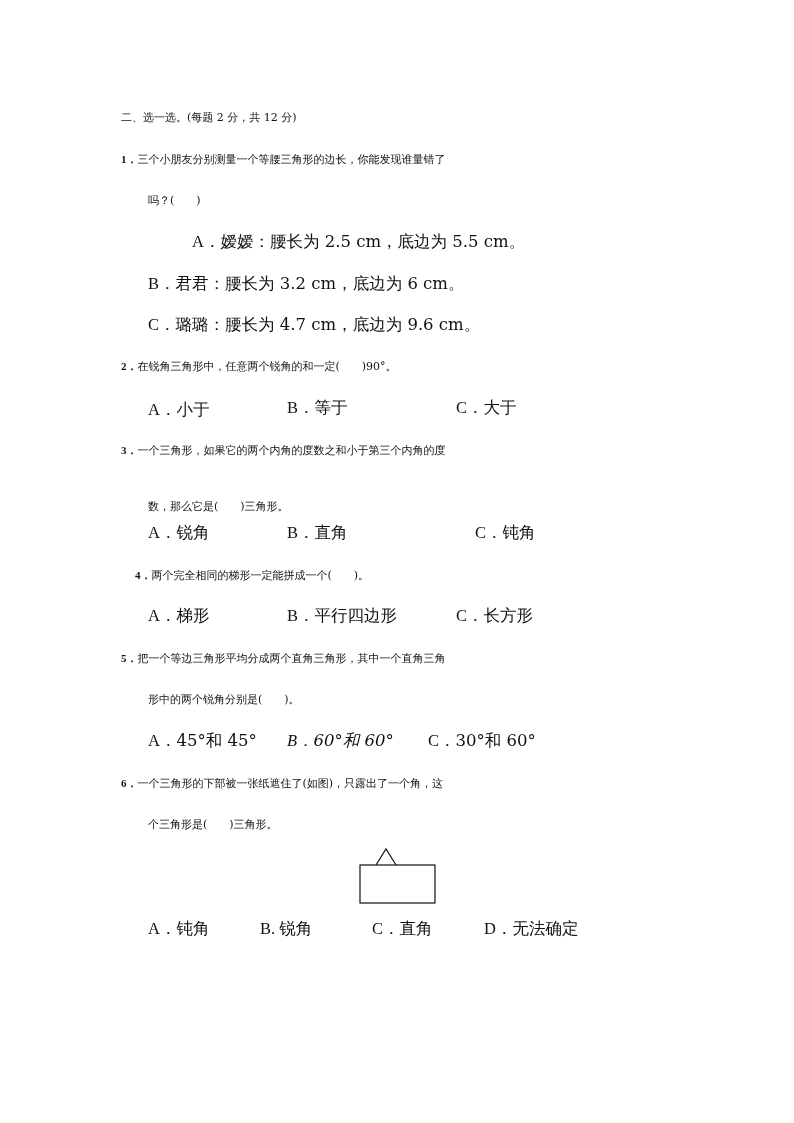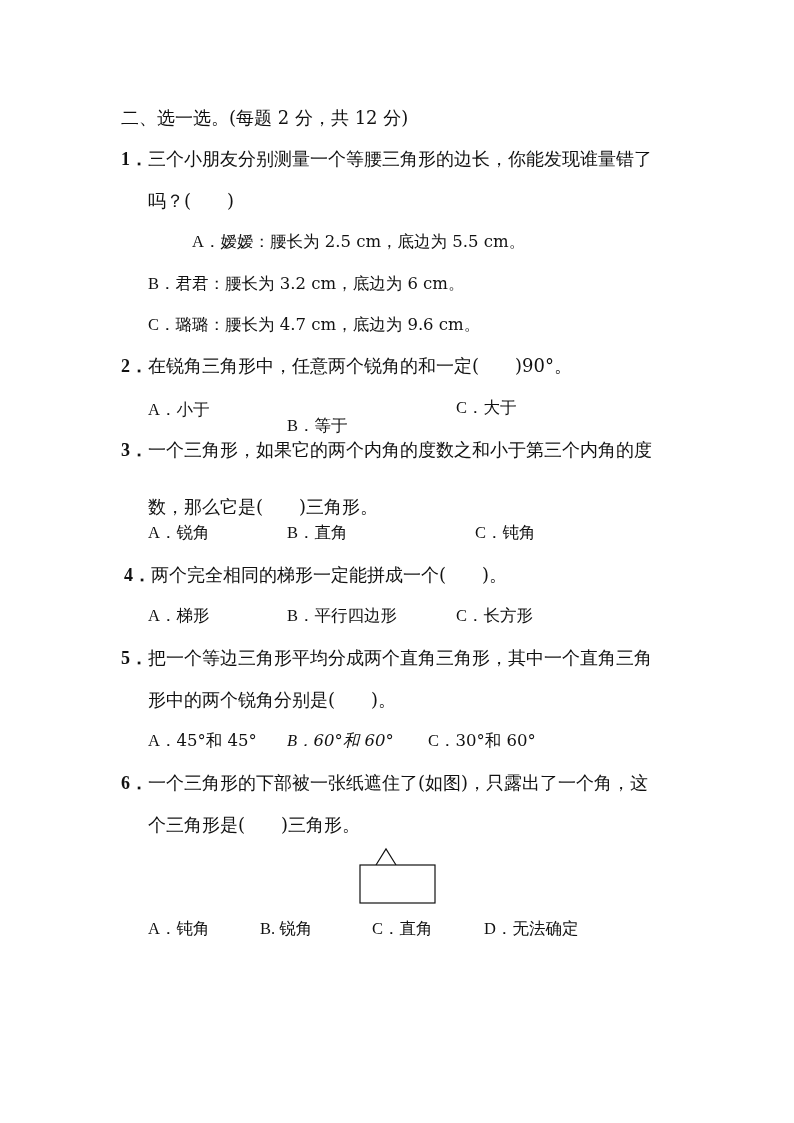--- a/index.html
+++ b/index.html
@@ -1,18 +1,18 @@
 <!DOCTYPE html>
 <html><head>
 <meta charset="utf-8">
 <style>
   html, body { margin:0; padding:0; background:#ffffff; }
   body { width:794px; height:1123px; position:relative; overflow:hidden;
          font-family:"DejaVu Serif", "Liberation Serif", serif; color:#111; }
-  .line { position:absolute; font-size:18px; white-space:nowrap; line-height:20px; }
+  .line { position:absolute; font-size:11px; white-space:nowrap; line-height:20px; }
   .num { font-family:"Liberation Serif", serif; font-weight:bold; }
   .opt { position:absolute; font-size:16.5px; white-space:nowrap; line-height:20px; }
   .optl { font-family:"Liberation Serif", serif; }
   #figure { position:absolute; left:358px; top:846px; }
 </style>
 </head>
 <body>
 
 <div class="line" style="left:121px; top:108px;">二、选一选。(每题 2 分，共 12 分)</div>
 
@@ -24,36 +24,36 @@
   <div class="opt" style="left:148px; top:232px;margin-left:44px;"><span class="optl">A．</span><span>嫒嫒：腰长为 2.5 cm，底边为 5.5 cm。</span></div>
   <div class="opt" style="left:148px; top:274px;"><span class="optl">B．</span><span>君君：腰长为 3.2 cm，底边为 6 cm。</span></div>
   <div class="opt" style="left:148px; top:315px;"><span class="optl">C．</span><span>璐璐：腰长为 4.7 cm，底边为 9.6 cm。</span></div>
 </div>
 
 <div>
   <div class="line" style="left:121px; top:356px;">
     <span class="num">2．</span><span>在锐角三角形中，任意两个锐角的和一定(　　)90°。</span>
   </div>
   <div class="opt" style="left:148px; top:400px;"><span class="optl">A．</span><span>小于</span></div>
-  <div class="opt" style="left:287px; top:416px;"><span class="optl">B．</span><span>等于</span></div>
+  <div class="opt" style="left:287px; top:398px;"><span class="optl">B．</span><span>等于</span></div>
   <div class="opt" style="left:456px; top:398px;"><span class="optl">C．</span><span>大于</span></div>
 </div>
 
 <div>
   <div class="line" style="left:121px; top:440px;">
     <span class="num">3．</span><span>一个三角形，如果它的两个内角的度数之和小于第三个内角的度</span>
   </div>
   <div class="line" style="left:148px; top:481px;margin-top:16px;">数，那么它是(　　)三角形。</div>
   <div class="opt" style="left:148px; top:523px;"><span class="optl">A．</span><span>锐角</span></div>
   <div class="opt" style="left:287px; top:523px;"><span class="optl">B．</span><span>直角</span></div>
   <div class="opt" style="left:475px; top:523px;"><span class="optl">C．</span><span>钝角</span></div>
 </div>
 
 <div>
-  <div class="line" style="left:124px; top:565px;">
+  <div class="line" style="left:135px; top:565px;">
     <span class="num">4．</span><span>两个完全相同的梯形一定能拼成一个(　　)。</span>
   </div>
   <div class="opt" style="left:148px; top:606px;"><span class="optl">A．</span><span>梯形</span></div>
   <div class="opt" style="left:287px; top:606px;"><span class="optl">B．</span><span>平行四边形</span></div>
   <div class="opt" style="left:456px; top:606px;"><span class="optl">C．</span><span>长方形</span></div>
 </div>
 
 <div>
   <div class="line" style="left:121px; top:648px;">
     <span class="num">5．</span><span>把一个等边三角形平均分成两个直角三角形，其中一个直角三角</span>

